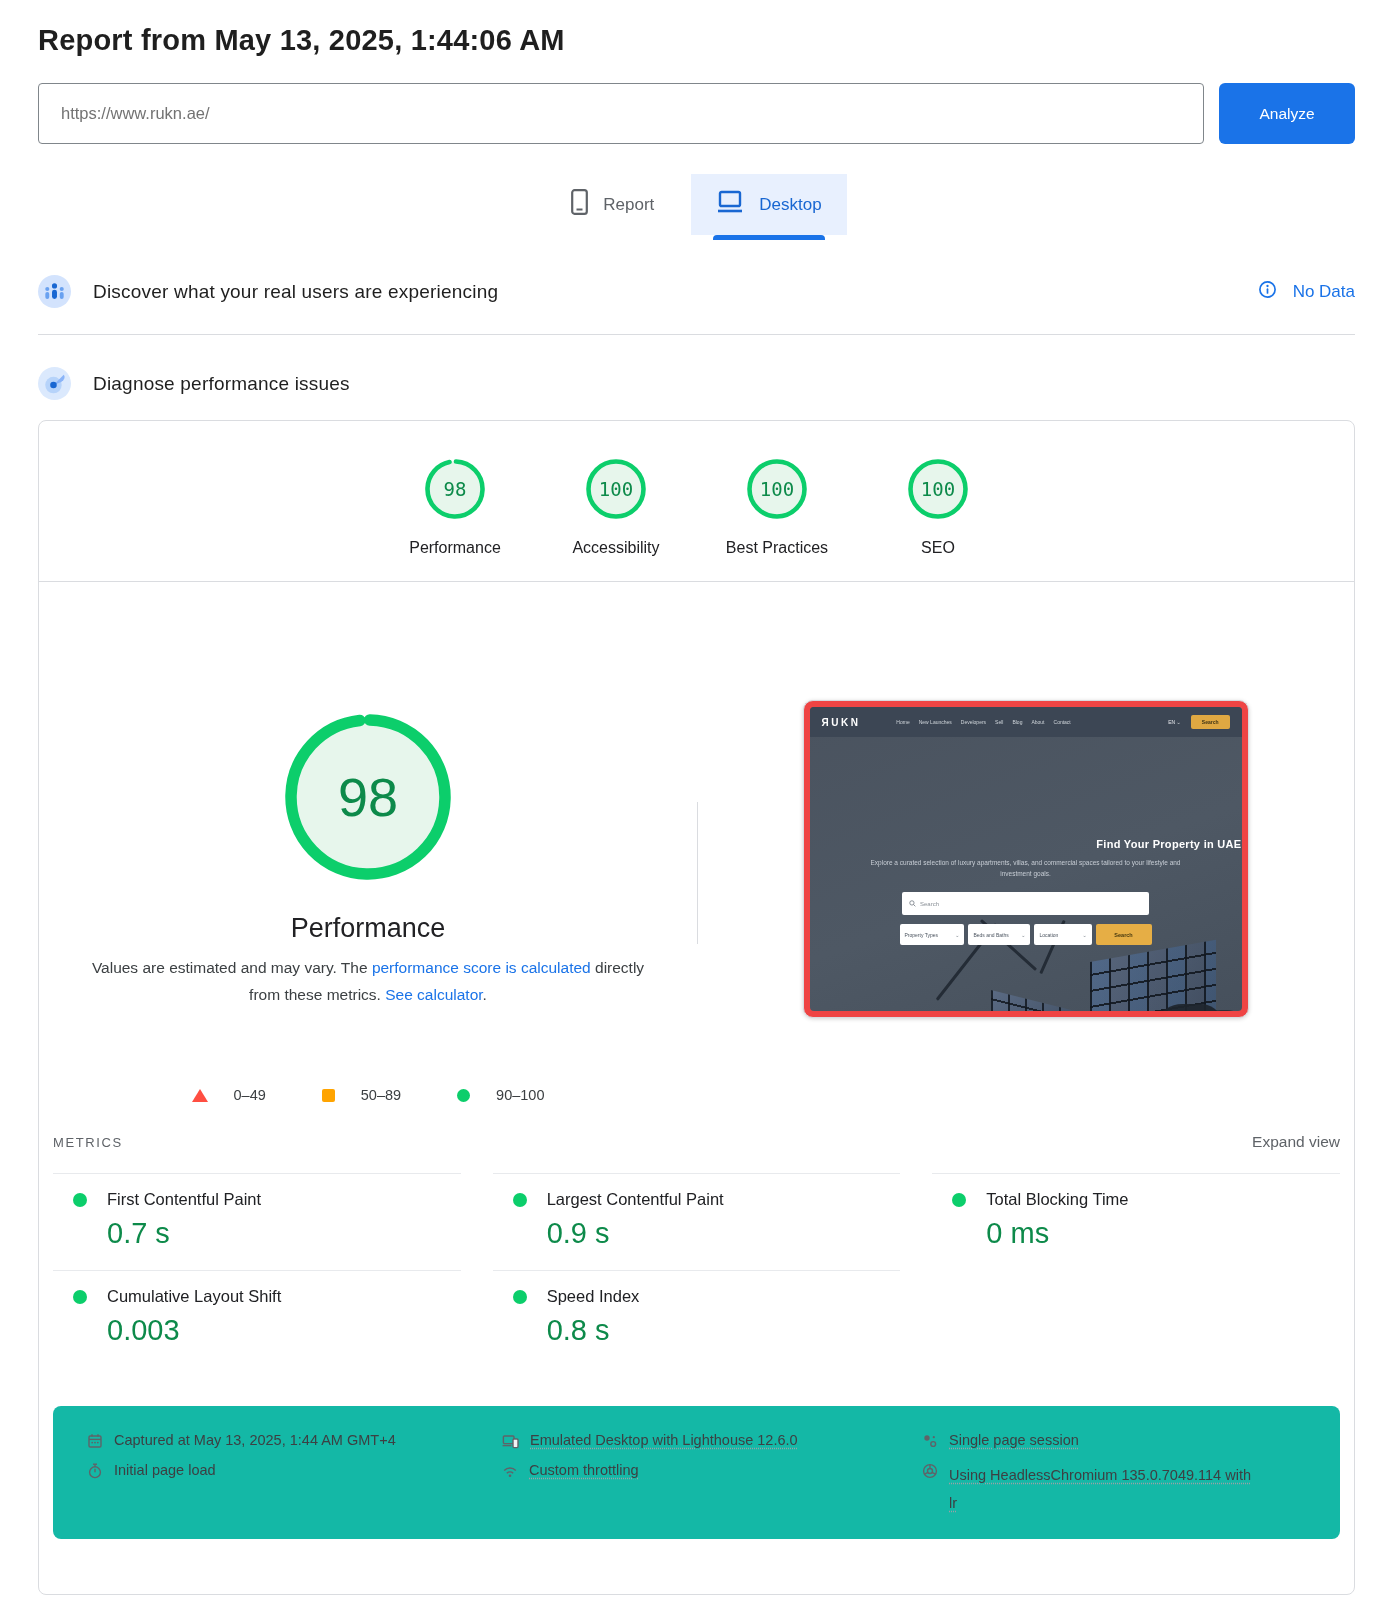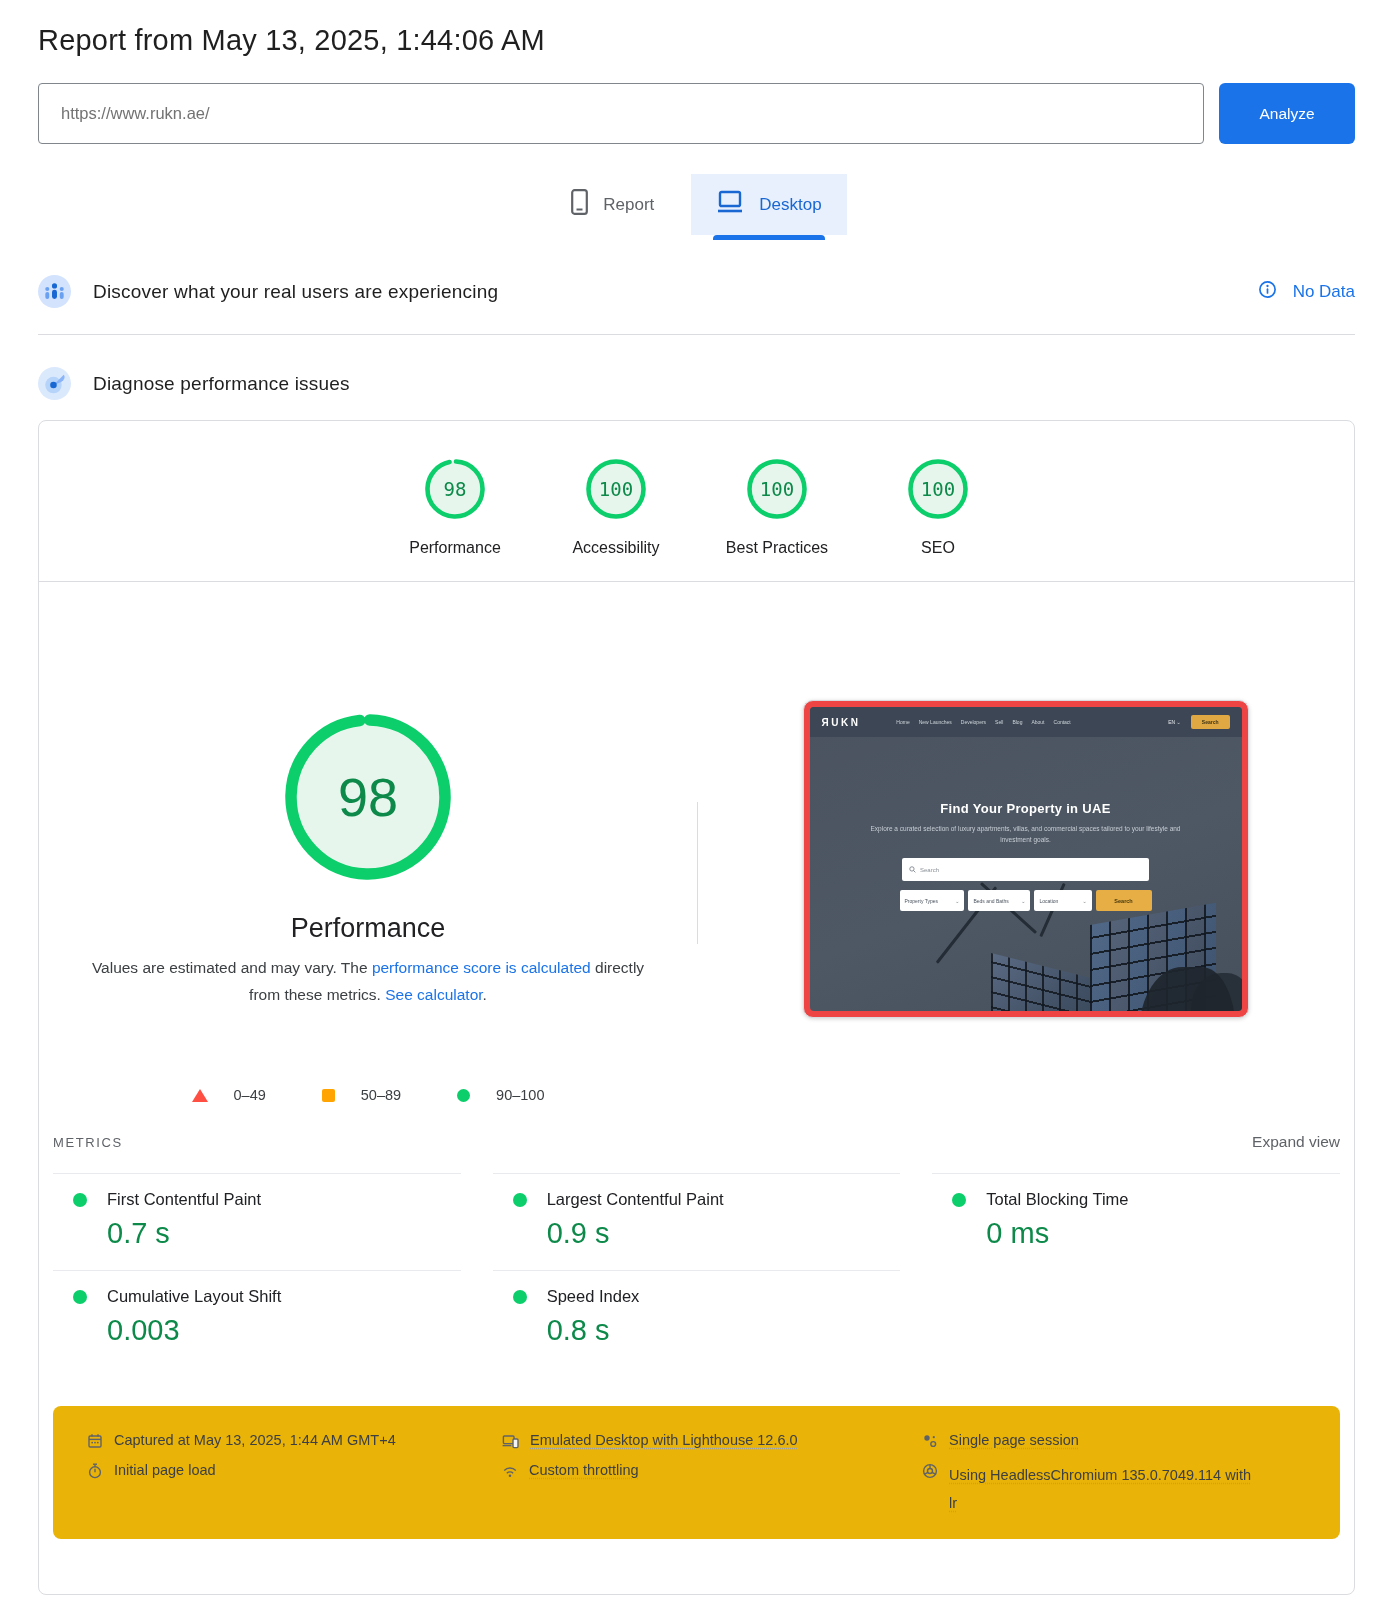--- a/index.html
+++ b/index.html
@@ -5,21 +5,21 @@
   * { margin:0; padding:0; box-sizing:border-box; }
   html,body { background:#fff; }
   body {
     width:1393px; height:1600px; overflow:hidden;
     font-family:"Liberation Sans", sans-serif;
     color:#202124;
   }
   .page { padding:0 38px; }
 
   
-  h1.report-title { margin-top:24px; font-size:29px; font-weight:400; color:#1f1f1f; letter-spacing:.2px; }
+  h1.report-title { margin-top:24px; font-size:29px; font-weight:700; color:#1f1f1f; letter-spacing:.2px; }
   .url-row { display:flex; margin-top:26px; align-items:stretch; }
   .url-input {
     flex:1; height:61px; border:1px solid #80868b; border-radius:4px;
     font-family:"Liberation Sans",sans-serif; font-size:16.5px; color:#737373; padding:0 22px; outline:none; background:#fff;
   }
   .analyze-btn {
     margin-left:15px; width:136px; height:61px; background:#1a73e8; color:#fff;
     border:none; border-radius:6px; font-family:"Liberation Sans",sans-serif; font-size:15.5px; font-weight:500; cursor:pointer;
   }
 
@@ -69,21 +69,21 @@
   
   .thumb { width:446px; height:318px; background:#ef4444; border:1px solid #d8dbe0; border-radius:10px; padding:6px; box-shadow:0 1px 4px rgba(0,0,0,.18); }
   .shot { width:100%; height:100%; border-radius:4px; overflow:hidden; background:linear-gradient(160deg,#4a535f 0%,#4e5864 55%,#46505c 100%); position:relative; }
   .shot-nav { height:30px; background:#3c4654; display:flex; align-items:center; padding:0 12px; position:relative; z-index:3; }
   .shot-brand { color:#fff; font-size:10px; font-weight:bold; letter-spacing:2.5px; }
   .shot-links { display:flex; gap:9px; margin-left:36px; }
   .shot-links span { color:#cfd5da; font-size:5px; }
   .shot-lang { margin-left:auto; color:#e8eaee; font-size:5px; }
   .shot-nav-search { margin-left:10px; background:#dfa842; color:#3d3214; font-size:5px; font-weight:bold; padding:4px 11px; border-radius:2px; }
   .hero { position:relative; height:274px; z-index:2; }
-  .hero-headline { margin-top:64px; text-align:center; color:#fff; font-size:13px; font-weight:bold; letter-spacing:.3px; position:relative; z-index:4; }
+  .hero-headline { margin-top:101px; text-align:right; color:#fff; font-size:11px; font-weight:bold; letter-spacing:.3px; position:relative; z-index:4; }
   .hero-sub { margin:7px auto 0; width:320px; text-align:center; color:#c7cdd5; font-size:6.5px; line-height:1.7; position:relative; z-index:4; }
   .hero-search { margin:13px auto 0; width:247px; height:23px; background:#fff; border-radius:2px; display:flex; align-items:center; padding:0 7px; gap:4px; position:relative; z-index:4; }
   .hero-search span { color:#8a9097; font-size:6px; }
   .hero-filters { margin:9px auto 0; width:252px; display:flex; gap:4px; position:relative; z-index:4; }
   .hf { background:#fff; height:21px; border-radius:2px; display:flex; align-items:center; justify-content:space-between; padding:0 5px; color:#4c5560; font-size:5px; }
   .hf .chev { color:#6a727c; font-size:5px; }
   .hf1{ width:66px; } .hf2{ width:63px; } .hf3{ width:58px; }
   .hf-search { width:57px; height:21px; background:#e6ae45; border-radius:2px; color:#46380f; font-size:5.5px; font-weight:bold; display:flex; align-items:center; justify-content:center; }
   
   .bldg { position:absolute; left:42%; bottom:-8px; width:230px; height:172px; z-index:1; }
@@ -113,21 +113,21 @@
   .expand-view { margin-left:auto; font-size:15.5px; color:#5f6368; cursor:pointer; }
   .metrics-grid { display:grid; grid-template-columns:1fr 1fr 1fr; column-gap:32px; margin:22px 14px 0 14px; }
   .metric-cell { border-top:1px solid #e8eaed; padding:16px 0 20px 20px; }
   .metric-cell.empty { border-top:none; }
   .metric-head { display:flex; align-items:center; gap:20px; }
   .metric-dot { width:14px; height:14px; border-radius:50%; background:#0cce6b; flex:0 0 auto; }
   .metric-label { font-size:16.5px; color:#202124; }
   .metric-value { margin:8px 0 0 34px; font-size:29px; color:#0d8a4a; }
 
   
-  .envfooter { margin:39px 14px 0 14px; background:#eab308; border-radius:8px; padding:26px 20px 22px 34px;
+  .envfooter { margin:39px 14px 0 14px; background:#14b8a6; border-radius:8px; padding:26px 20px 22px 34px;
     display:grid; grid-template-columns:415px 420px 1fr; row-gap:13px; }
   .env-item { display:flex; gap:11px; font-size:14.5px; color:#3c4043; align-items:flex-start; }
   .env-item svg { flex:0 0 auto; margin-top:1px; }
   .env-link { text-decoration:underline; text-decoration-style:dotted; text-underline-offset:3px; text-decoration-color:#9aa0a6; cursor:pointer; }
   .env-wrap { max-width:310px; line-height:1.9; }
 </style>
 </head>
 <body>
 
 <div class="page">

